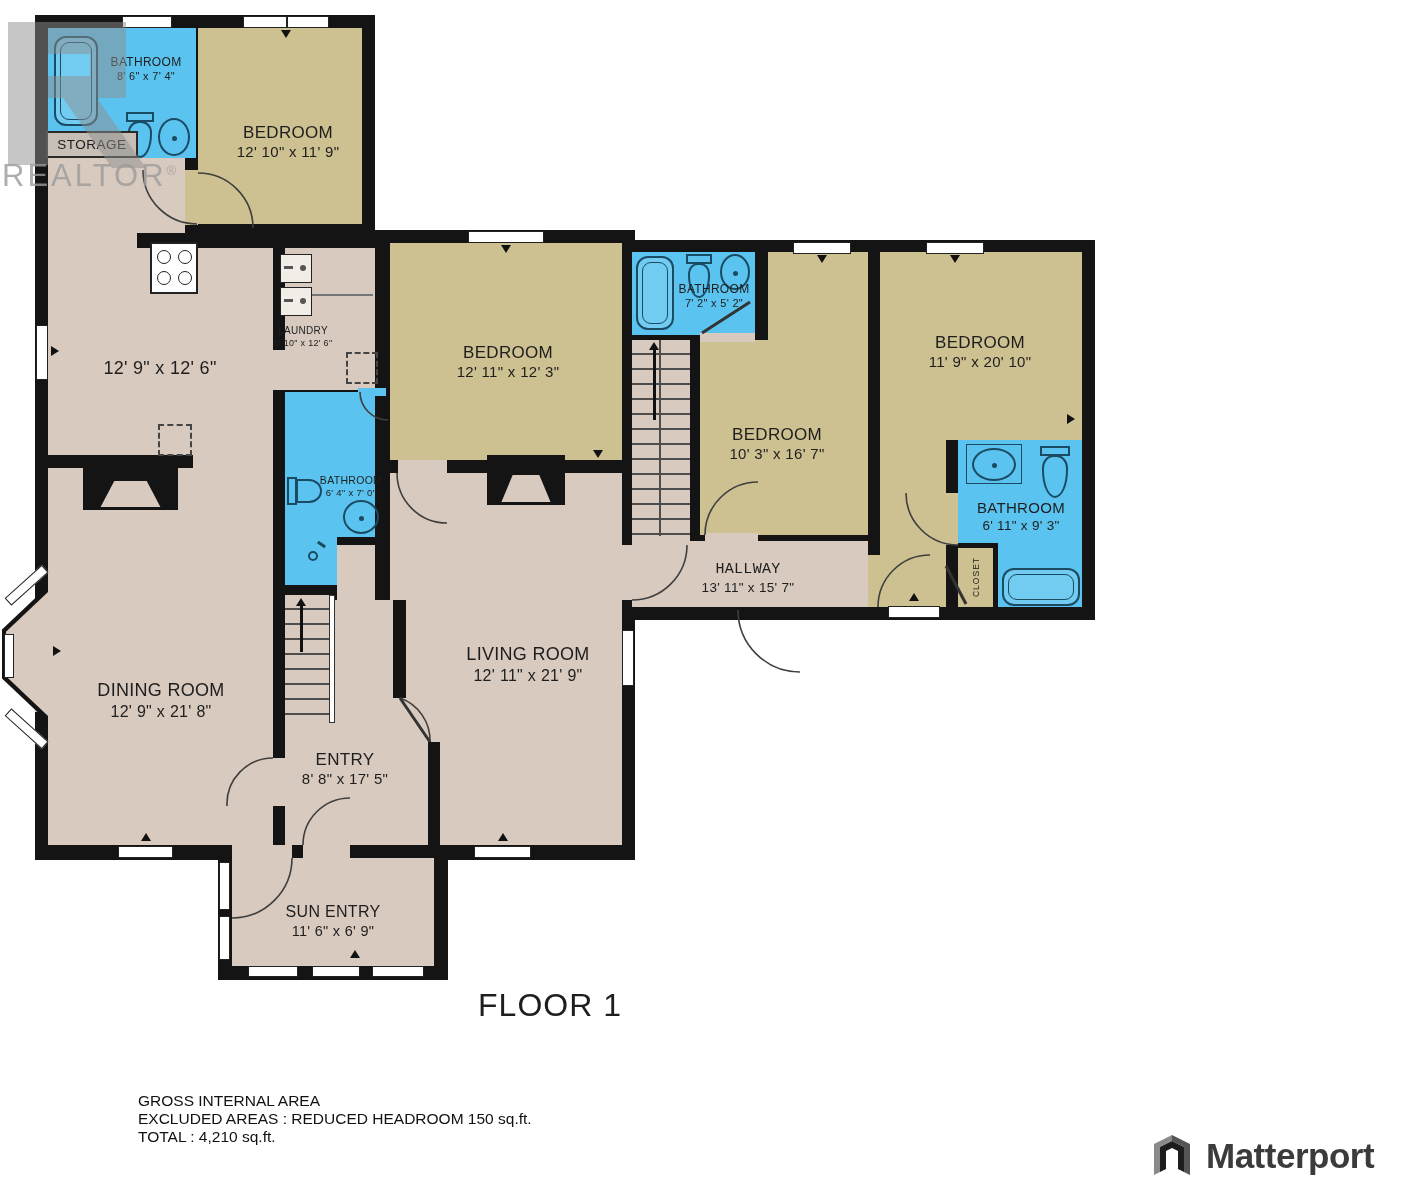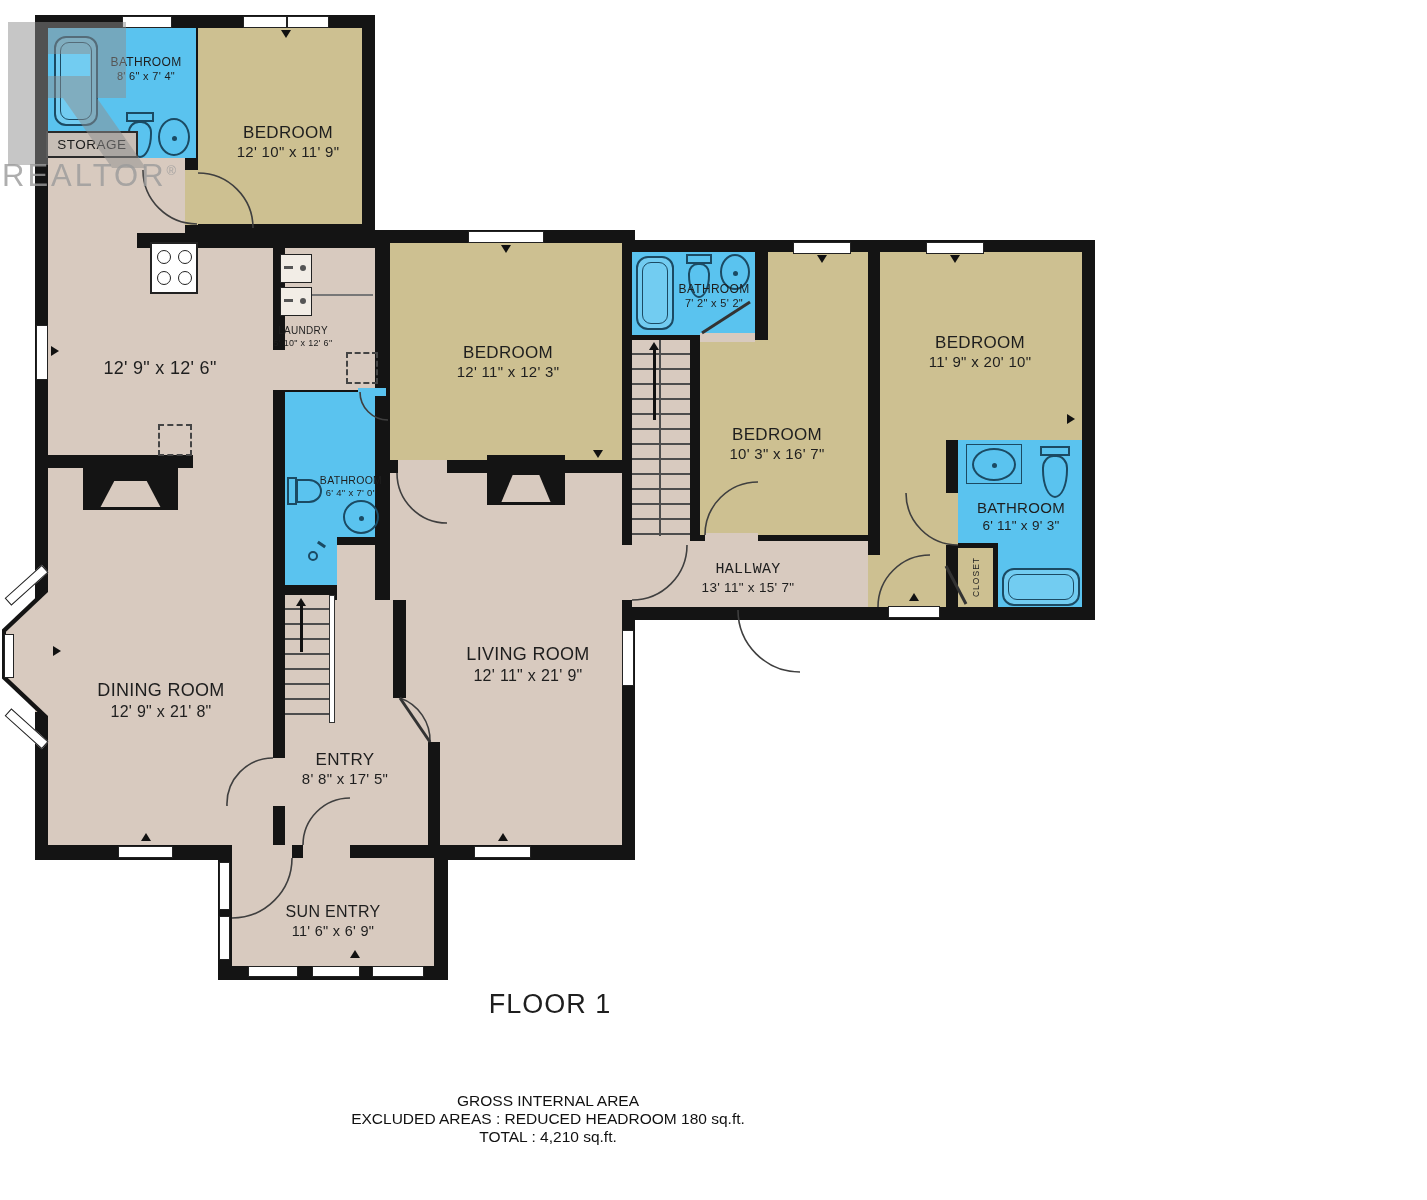--- a/index.html
+++ b/index.html
@@ -32,21 +32,21 @@
   .fireplace{position:absolute;background:#141414;}
   .fireplace .trap{position:absolute;bottom:3px;left:15%;width:70%;height:55%;background:#d8cabf;
        clip-path:polygon(26% 0,74% 0,95% 100%,5% 100%);}
   .dash{position:absolute;border:2px dashed #444;box-sizing:border-box;background:transparent;}
   .stemv{position:absolute;width:3px;background:#111;}
   #watermark{position:absolute;left:2px;top:20px;width:220px;height:190px;pointer-events:none;}
   #wm-r{position:absolute;left:6px;top:2px;width:135px;height:145px;opacity:.5;}
   #wm-r div{position:absolute;background:#8f8f8f;}
   #wm-text{position:absolute;left:0px;top:138px;font-size:31px;letter-spacing:3px;color:#9b9b9b;opacity:.8;}
   #wm-text sup{font-size:13px;}
-  #summary{position:absolute;left:148px;top:1092px;width:800px;text-align:center;color:#111;font-size:15.5px;line-height:18px;}
+  #summary{position:absolute;left:138px;top:1092px;width:800px;color:#111;font-size:15.5px;line-height:18px;}
   #summary .floors span{margin:0 10px;}
   #summary .disc{margin-top:5px;font-size:13.5px;color:#8d8d8d;}
   #mp{position:absolute;left:1148px;top:1132px;display:flex;align-items:center;}
   #mp .mp-text{font-size:35px;font-weight:bold;color:#3b3b3b;letter-spacing:-.5px;margin-left:10px;}
   .closet-lbl{writing-mode:vertical-rl;transform:rotate(180deg);font-size:8.5px;letter-spacing:1px;color:#222;}
   svg.arcs{position:absolute;left:0;top:0;}
 </style>
 </head>
 <body>
 
@@ -304,36 +304,44 @@
   <div class="lbl" style="left:345px;top:769px;">
     <span class="nm" style="font-size:17px;">ENTRY</span>
     <span class="dm" style="font-size:15px;">8' 8" x 17' 5"</span>
   </div>
   <div class="lbl" style="left:333px;top:921px;">
     <span class="nm" style="font-size:16px;">SUN ENTRY</span>
     <span class="dm" style="font-size:14.5px;">11' 6" x 6' 9"</span>
   </div>
 
   <div class="lbl" style="left:550px;top:1005px;">
-    <span style="font-size:27px;letter-spacing:1px;">FLOOR 1</span>
+    <span style="font-size:32px;letter-spacing:1px;">FLOOR 1</span>
   </div>
 
   <div id="watermark">
     <div id="wm-r">
       <div style="left:0;top:0;width:118px;height:32px;"></div>
       <div style="left:0;top:0;width:40px;height:143px;"></div>
       <div style="left:82px;top:0;width:36px;height:74px;"></div>
       <div style="left:30px;top:54px;width:88px;height:22px;"></div>
       <div style="left:55px;top:76px;width:34px;height:70px;transform:skewX(35deg);transform-origin:top left;"></div>
     </div>
     <div id="wm-text">
       <span>REALTOR</span><sup>®</sup>
     </div>
   </div>
 
   <div id="summary">
     <div>GROSS INTERNAL AREA</div>
-    <div>EXCLUDED AREAS : REDUCED HEADROOM 180 sq.ft.</div>
+    <div>EXCLUDED AREAS : REDUCED HEADROOM 150 sq.ft.</div>
     <div>TOTAL : 4,210 sq.ft.</div>
   </div>
 
+  <div id="mp">
+    <svg width="48" height="48" viewBox="0 0 48 48">
+      <polygon points="6,12 24,3 24,9 12,15 12,40 6,43" fill="#8a8a8a"></polygon>
+      <polygon points="24,3 42,12 42,43 36,40 36,15 24,9" fill="#555555"></polygon>
+      <polygon points="12,15 24,9 36,15 36,40 30,37 30,19 24,16 18,19 18,37 12,40" fill="#1d1d1d"></polygon>
+    </svg>
+    <span class="mp-text">Matterport</span>
+  </div>
 
 </div>
 
 </body></html>

